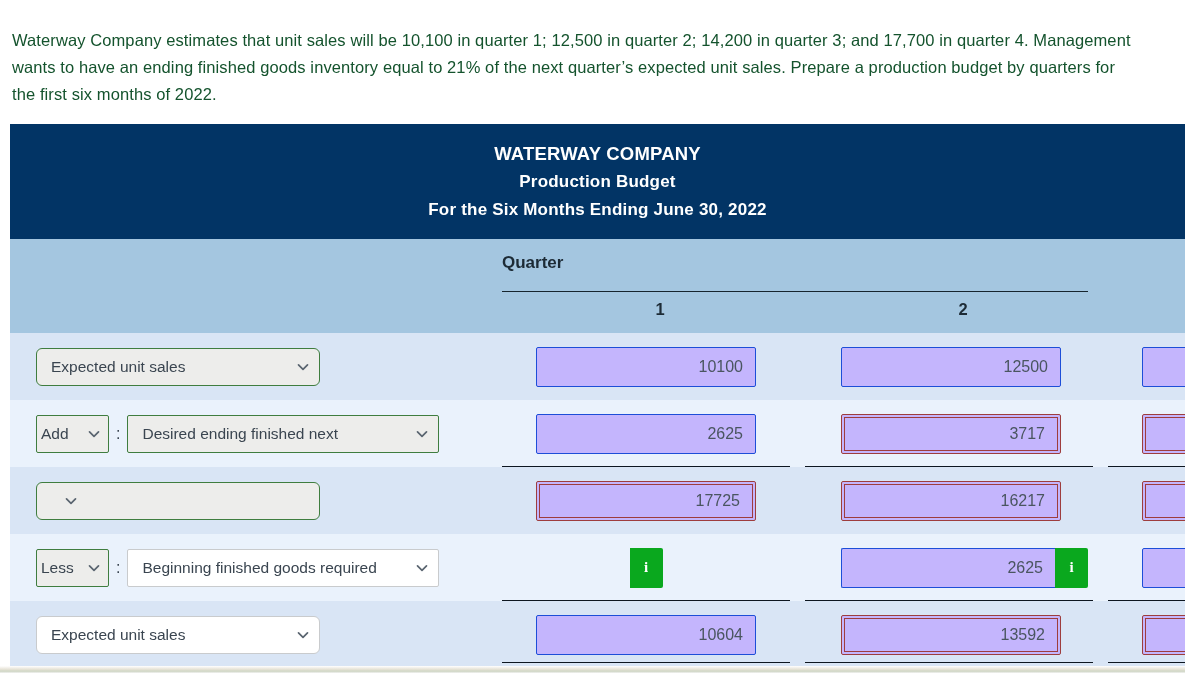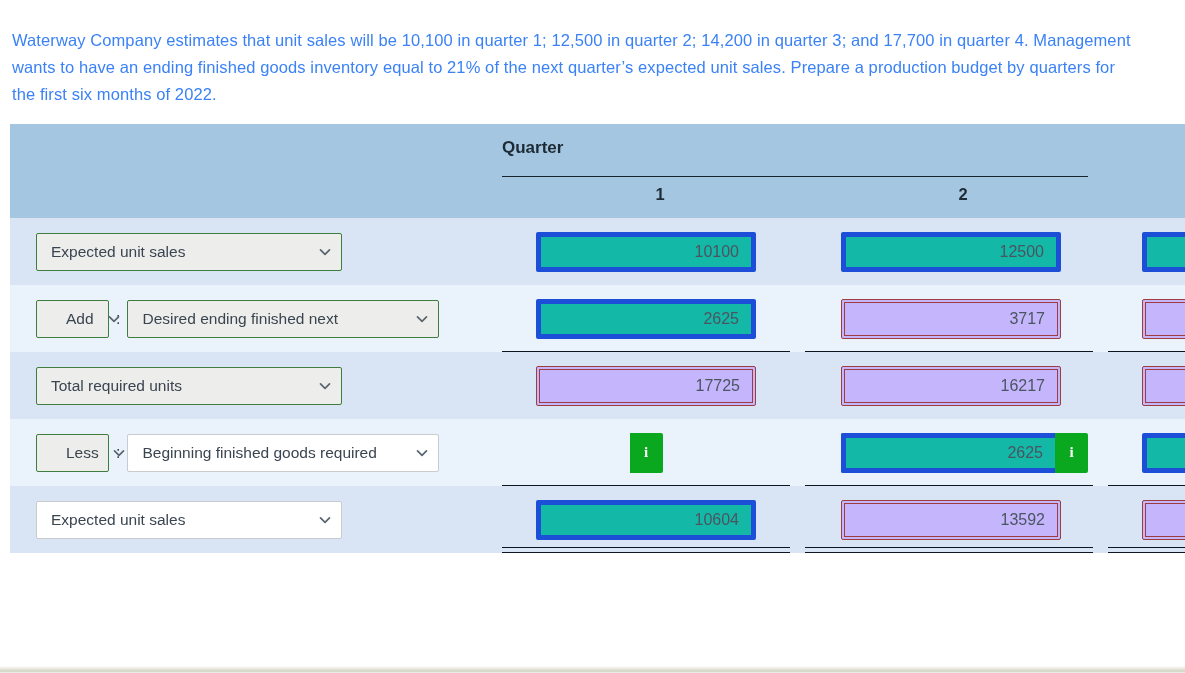--- a/index.html
+++ b/index.html
@@ -18,21 +18,21 @@
     background: #ffffff;
   }
 
   
   .problem {
     position: absolute;
     left: 12px; top: 10px;
     width: 1130px;
     font-size: 16.5px;
     line-height: 27px;
-    color: #3b82f6;
+    color: #14532d;
     letter-spacing: .1px;
   }
 
   
   .budget {
     position: absolute;
     left: 10px; top: 124px;
     width: 1175px;
   }
 
@@ -119,22 +119,22 @@
     border: 1px solid #c9cbcd;
   }
   .sel .txt { flex: 1; }
   .sel .chev {
     margin-left: 14px;
     width: 12px; height: 12px;
     flex: 0 0 auto;
   }
   .sel .chev svg { display: block; }
 
-  .sel.w-main  { width: 306px; }
-  .sel.w-small { width: 73px; padding: 0 8px 0 29px; }
+  .sel.w-main  { width: 284px; border-radius: 6px; }
+  .sel.w-small { width: 73px; padding: 0 8px 0 4px; }
   .sel.w-sub   { width: 312px; }
 
   .colon {
     font-size: 16px;
     color: #3a4550;
     padding: 0 7px;
   }
 
   
   .cell {
@@ -149,22 +149,22 @@
   .cell.c3 { left: 1098px; width: 288px; justify-content: center; }
 
   .inputwrap {
     display: flex;
     align-items: stretch;
   }
 
   .nin {
     width: 220px;
     height: 40px;
-    background: #14b8a6;
-    border: 5px solid #1d4ed8;
+    background: #c4b5fd;
+    border: 1px solid #1d4ed8;
     border-radius: 2px;
     text-align: right;
     padding: 0 12px;
     font-size: 16px;
     color: #4a5560;
     font-family: "Liberation Sans", sans-serif;
     line-height: 38px;
   }
   
   .nin.wrong {
@@ -222,20 +222,25 @@
 </style>
 </head>
 <body>
 
 <div id="page">
 
   <p class="problem">Waterway Company estimates that unit sales will be 10,100 in quarter 1; 12,500 in quarter 2; 14,200 in quarter 3; and 17,700 in quarter 4. Management wants to have an ending finished goods inventory equal to 21% of the next quarter’s expected unit sales. Prepare a production budget by quarters for the first six months of 2022.</p>
 
   <div class="budget">
 
+    <div class="bhead">
+      <div class="ln ln1">WATERWAY COMPANY</div>
+      <div class="ln ln2">Production Budget</div>
+      <div class="ln ln3">For the Six Months Ending June 30, 2022</div>
+    </div>
 
     <div class="qband">
       <div class="qlabel">Quarter</div>
       <div class="qrule"></div>
       <div class="qnum c1">1</div>
       <div class="qnum c2">2</div>
     </div>
 
     <div id="rows">
         <div class="row odd">
@@ -300,21 +305,20 @@
               <input type="text" class="nin wrong" style="">
             </div>
           </div>
           <div class="urule c1 single"></div>
           <div class="urule c2 single"></div>
           <div class="urule c3 single"></div>
         </div>
         <div class="row odd">
           <div class="labelcell">
             <div class="sel w-main">
-              <span class="txt">Total required units</span>
               <span class="chev">
                 <svg width="12" height="12" viewBox="0 0 12 12" aria-hidden="true">
                   <path d="M1.5 3.8 L6 8.3 L10.5 3.8" fill="none" stroke="#5a6570" stroke-width="1.7" stroke-linecap="round" stroke-linejoin="round"></path>
                 </svg>
               </span>
             </div>
           </div>
           <div class="cell c1">
             <div class="inputwrap">
               <input type="text" class="nin wrong" value="17725" style="">

